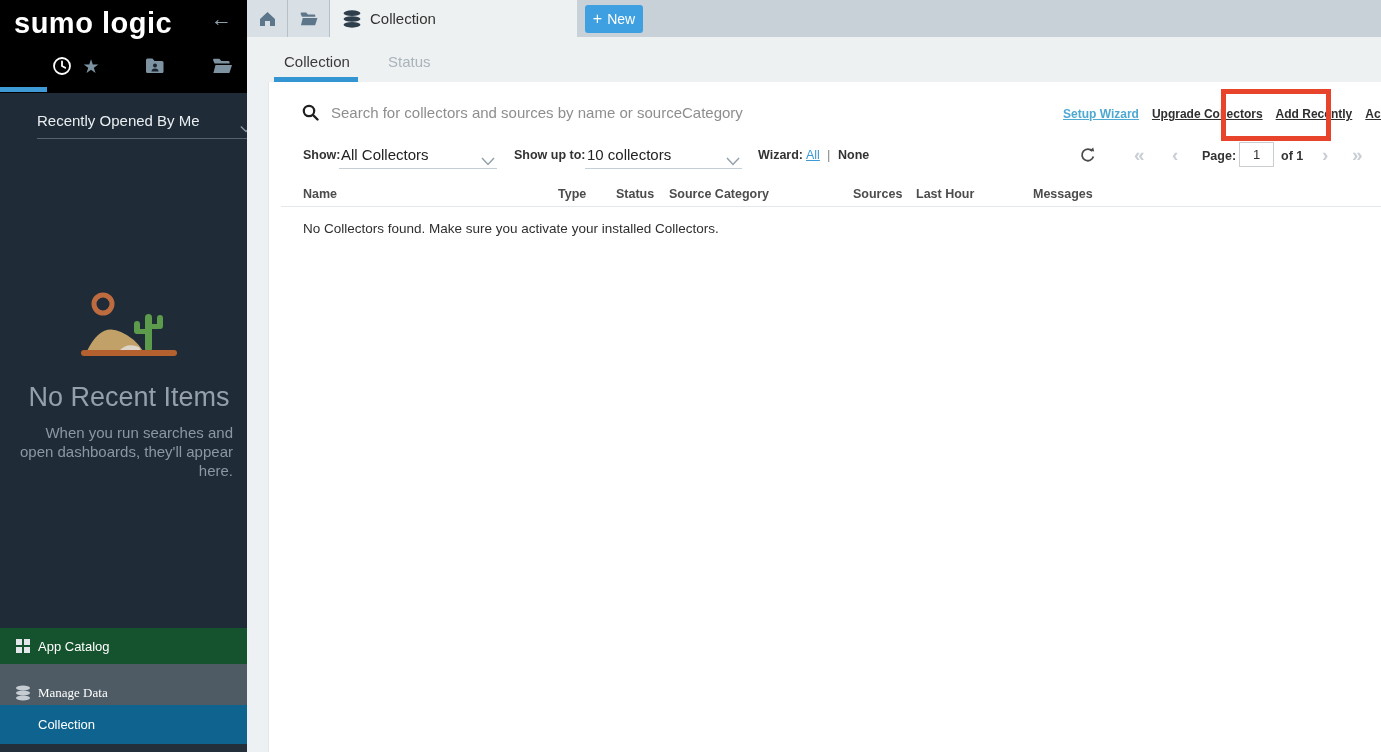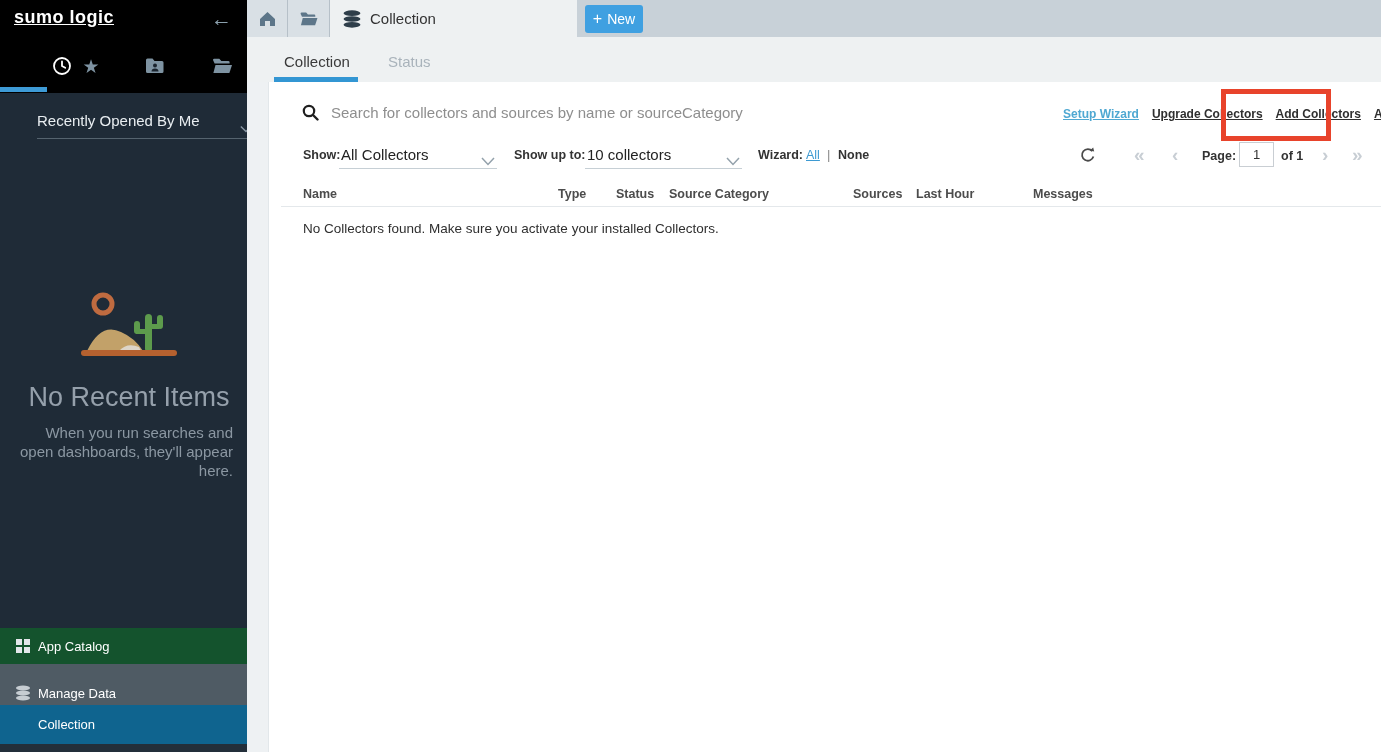--- a/index.html
+++ b/index.html
@@ -3,34 +3,34 @@
 <meta charset="utf-8">
 <style>
   * { margin:0; padding:0; box-sizing:border-box; }
   html,body { width:1381px; height:752px; overflow:hidden; }
   body { font-family:"Liberation Sans", sans-serif; background:#ffffff; position:relative; }
   .abs { position:absolute; }
 
   
   #sidebar { left:0; top:0; width:247px; height:752px; background:#1f2b37; }
   #sidebar-top { left:0; top:0; width:247px; height:93px; background:#000000; }
-  #logo { left:14px; top:7px; color:#ffffff; font-size:18px; font-weight:bold; letter-spacing:.5px;text-decoration:underline; }
+  #logo { left:14px; top:7px; color:#ffffff; font-size:29px; font-weight:bold; letter-spacing:.5px; }
   #collapse-arrow { left:211px; top:7px; color:#8ba0ad; font-size:21px; cursor:pointer; }
   .rail-icon { top:54px; width:24px; height:24px; display:flex; align-items:center; justify-content:center; cursor:pointer; }
   #rail-active-bar { left:0; top:87px; width:47px; height:5px; background:#3e9bd6; }
   #recent-dd { left:14px; top:112px; width:218px; height:27px; border-bottom:1px solid #55636e; color:#e9eef1; font-size:15px; cursor:pointer;margin-left:23px; }
   #recent-dd .chev { position:absolute; right:3px; top:7px; }
   #illustration { left:75px; top:290px; }
   #empty-title { left:0; top:382px; width:247px; text-align:center; color:#95a0ab; font-size:27px; font-weight:400;padding-left:11px; }
   #empty-caption { left:14px; top:423px; width:219px; text-align:right; color:#8b97a2; font-size:15px; line-height:19px; }
   .menu-row { left:0; width:247px; color:#ffffff; font-size:13px; display:flex; align-items:center; cursor:pointer; }
   .menu-row .mi { position:absolute; left:14px; width:18px; height:18px; display:flex; align-items:center; justify-content:center; }
   .menu-row .ml { position:absolute; left:38px; }
   #menu-app { top:628px; height:36px; background:#14532d; }
-  #menu-manage { top:664px; height:58px; background:#4f5b64; }
+  #menu-manage { top:664px; height:58px; background:#4f5b64;font-family:Liberation Serif, serif; }
   #menu-collection { top:705px; height:39px; background:#0f648f; }
   #menu-after { left:0; top:744px; width:247px; height:8px; background:#232f3a; }
 
   
   #topbar { left:247px; top:0; width:1134px; height:37px; background:#c8d1d8; }
   .tb-btn { top:0; height:37px; background:#d9e0e5; border-right:1px solid #b6c0c8; display:flex; align-items:center; justify-content:center; cursor:pointer; }
   #tb-home { left:247px; width:41px; }
   #tb-folder { left:288px; width:42px; }
   #tb-tab { left:330px; top:0; width:247px; height:37px; background:#eef1f2; display:flex; align-items:center; gap:9px; padding-left:13px; cursor:pointer; }
   #tb-tab .tab-label { color:#333; font-size:15px; }
@@ -197,21 +197,21 @@
   <svg width="17" height="17" viewBox="0 0 17 17">
     <circle cx="7" cy="7" r="5.2" fill="none" stroke="#1f1f1f" stroke-width="2.2"></circle>
     <path d="M11 11 L15.5 15.5" stroke="#1f1f1f" stroke-width="2.4" stroke-linecap="round"></path>
   </svg>
 </div>
 <input id="search-input" class="abs" type="text" placeholder="Search for collectors and sources by name or sourceCategory" style="">
 
 <div id="links-row" class="abs">
   <span class="hdr-link teal">Setup Wizard</span>
   <span class="hdr-link">Upgrade Collectors</span>
-  <span class="hdr-link">Add Collectors</span>
+  <span class="hdr-link">Add Recently</span>
   <span class="hdr-link">Access Keys</span>
 </div>
 
 <div id="annotation-box" class="abs"></div>
 
 <div class="abs flt-label" style="left:303px;">Show:</div>
 <div id="dd-show" class="abs dd">
   <span class="dd-val">All Collectors</span>
   <span class="dd-chev">
     <svg width="14" height="9" viewBox="0 0 14 9">

